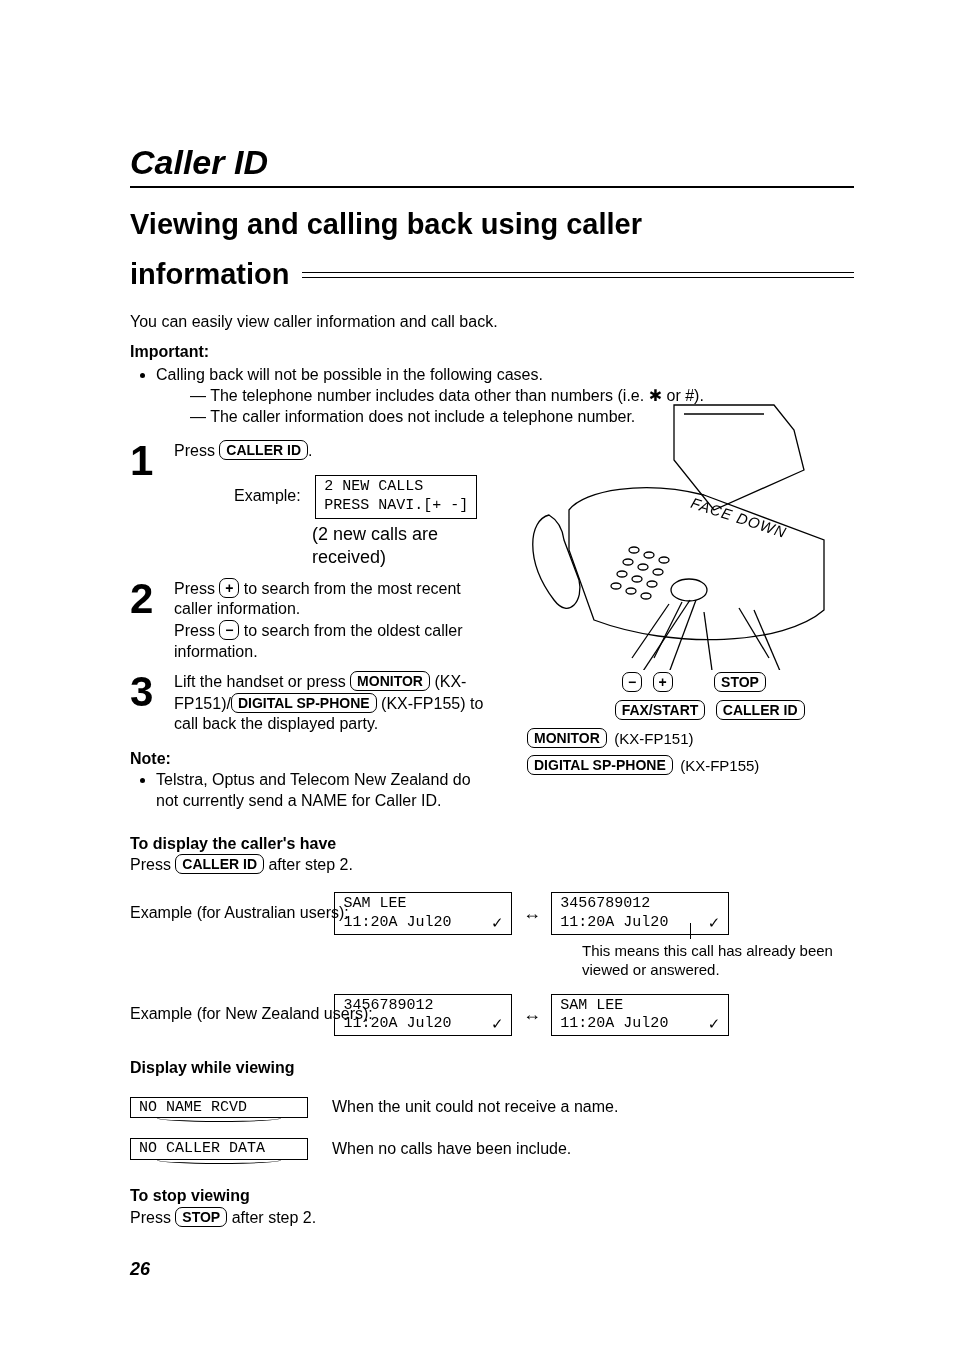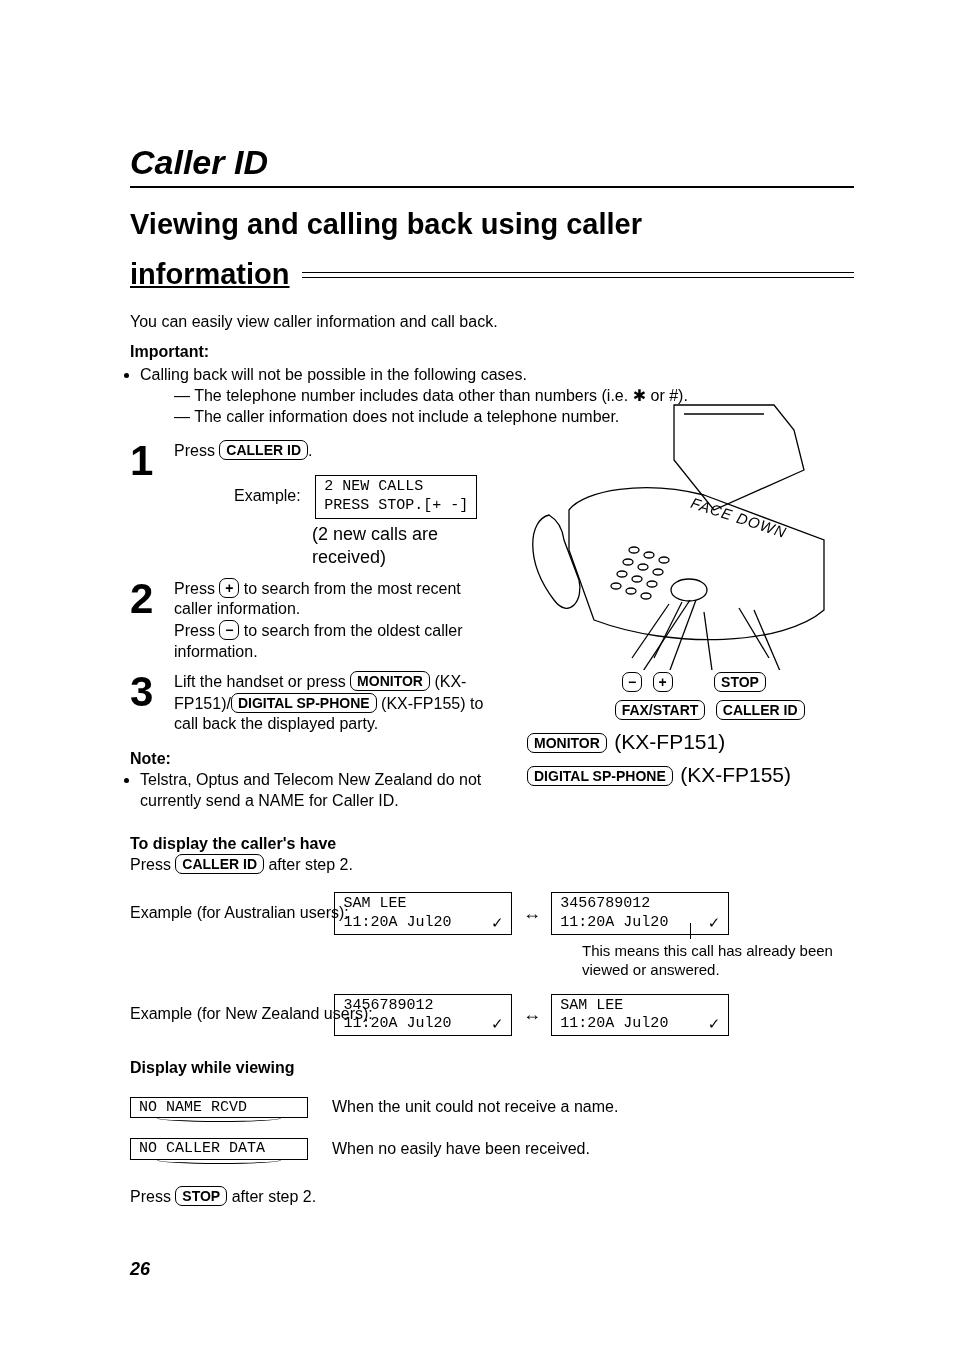--- a/index.html
+++ b/index.html
@@ -30,31 +30,31 @@
     font-size: 29px;
     font-weight: bold;
     margin-bottom: 12px;
   }
   .heading-rule {
     display: flex;
     align-items: center;
     font-size: 29px;
     font-weight: bold;
   }
-  .heading-rule .word { padding-right: 12px; text-decoration: underline; }
+  .heading-rule .word { padding-right: 12px; }
   .heading-rule .rule {
     flex: 1;
     height: 4px;
     border-top: 1.5px solid #000;
     border-bottom: 1.5px solid #000;
   }
   .intro { margin: 18px 0 10px; }
   .important-label { font-weight: bold; margin-bottom: 2px; }
   .bullets { margin: 0 0 12px 0; padding: 0; }
-  .bullets li { list-style: disc; margin-left: 10px; }
+  .bullets li { list-style: disc; margin-left: 26px; }
   .sublines { margin-left: 34px; }
   .sublines div::before { content: "— "; }
   .step-row { display: flex; align-items: flex-start; margin-top: 8px; max-width: 370px; }
   .step-num { font-size: 42px; font-weight: bold; width: 44px; line-height: 1; }
   .step-body { flex: 1; }
   .keycap {
     display: inline-block;
     border: 1.3px solid #000;
     border-radius: 7px;
     padding: 0 6px;
@@ -113,21 +113,21 @@
   .device {
     position: absolute;
     top: 400px;
     right: 90px;
     width: 340px;
   }
   .device svg { width: 100%; height: auto; }
   .device-labels { position: absolute; left: 0; top: 266px; width: 340px; text-align: center; }
   .kb-row { margin-top: 6px; white-space: nowrap; }
   .kb-row .keycap { margin: 0 3px; }
-  .kb-annot { font-size: 21px; }
+  .kb-annot { font-size: 15px; }
   .facedown {
     position:absolute; top:108px; left:165px;
     font-style: italic; font-size:15px; letter-spacing:1px;
     transform: rotate(18deg);
   }
 
   .arrow {
     display: inline-block;
     font-size: 18px;
     vertical-align: middle;
@@ -191,21 +191,21 @@
 
   <div class="step-row">
     <div class="step-num">1</div>
     <div class="step-body">
       <span>Press </span>
       <span class="keycap">CALLER ID</span><span>.</span>
       <div class="example-row" style="margin-left:60px; margin-top:14px;">
         <span class="example-label">Example:</span>
         <span class="lcd-box">
           <span>2 NEW CALLS</span><br>
-          <span>PRESS STOP.[+ -]</span>
+          <span>PRESS NAVI.[+ -]</span>
         </span>
       </div>
       <div class="caption" style="margin-left:138px; margin-top:4px;">(2 new calls are received)</div>
     </div>
   </div>
 
   <div class="step-row">
     <div class="step-num">2</div>
     <div class="step-body">
       <div>
@@ -325,24 +325,25 @@
   </div>
 
   <div class="subheading">Display while viewing</div>
   <div class="display-viewing">
     <div class="row">
       <span class="lcd-narrow">NO NAME RCVD</span>
       <span class="desc">When the unit could not receive a name.</span>
     </div>
     <div class="row" style="margin-top:20px;">
       <span class="lcd-narrow">NO CALLER DATA</span>
-      <span class="desc">When no easily have been received.</span>
+      <span class="desc">When no calls have been include.</span>
     </div>
   </div>
 
   <div class="stop-viewing">
+    <div class="subheading" style="margin-top:26px;">To stop viewing</div>
     <div>
       <span>Press </span><span class="keycap">STOP</span><span> after step 2.</span>
     </div>
   </div>
 
   <div class="page-num">26</div>
 </div>
 
 </body></html>

